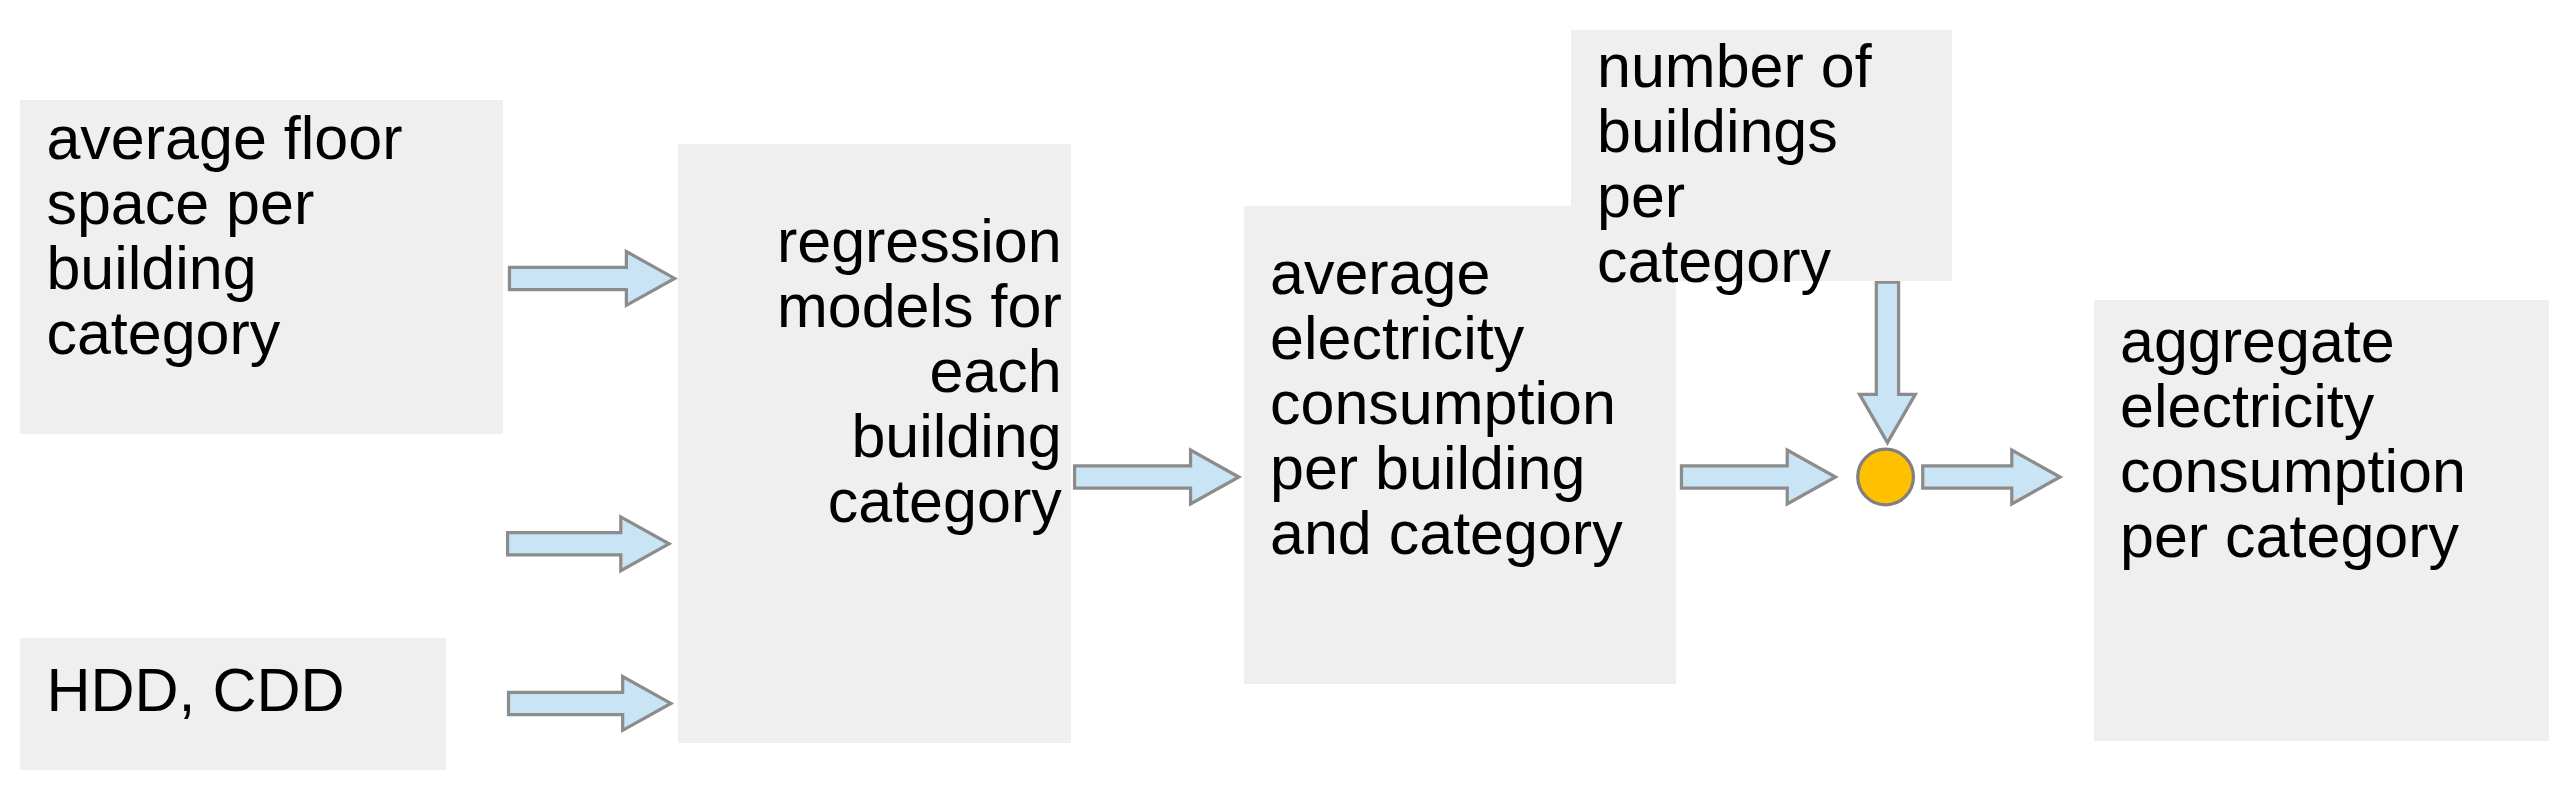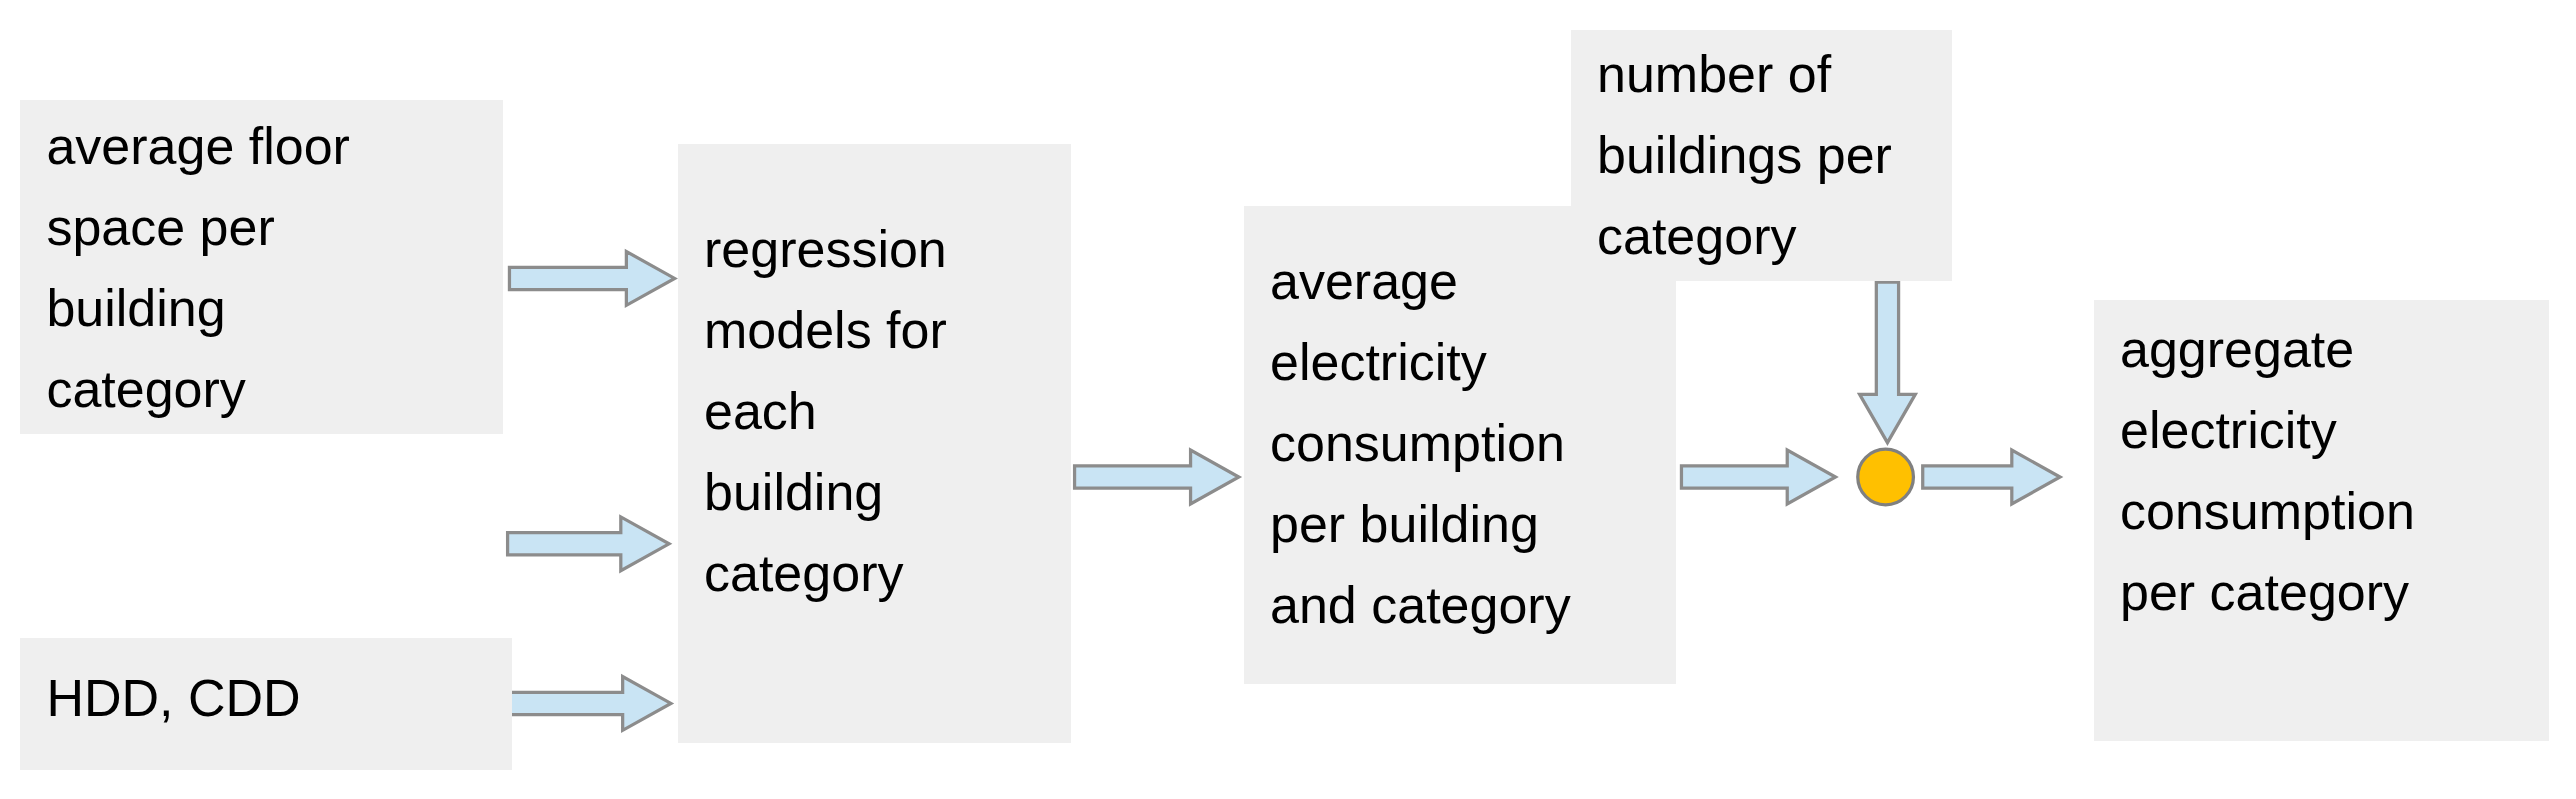--- a/index.html
+++ b/index.html
@@ -34,30 +34,30 @@
   .connectors circle{
     fill:var(--node-fill);
     stroke:var(--node-stroke);
     stroke-width:3.5;
   }
   .box{
     position:absolute;
     box-sizing:border-box;
     background:var(--box-fill);
     color:var(--text-color);
-    font-size:52px;
-    line-height:81px;
+    font-size:61px;
+    line-height:65px;
     white-space:pre-line;
     padding-left:26px;
     padding-right:9.3px;
   }
   .b-avg-floor   {left:20.4px;   top:100px; width:483px; height:334px; padding-top:6px;}
   .b-calendric   {left:20.4px;   top:466px; width:483px; height:144px; padding-top:32px;}
-  .b-hdd         {left:20.4px;   top:638px; width:492px; height:132px; padding-top:20.4px;}
-  .b-regression  {left:678px;  top:144px; width:393px; height:599px; padding-top:65px;}
+  .b-hdd         {left:20.4px;   top:638px; width:426px; height:132px; padding-top:20.4px;}
+  .b-regression  {left:678px;  top:144px; width:393px; height:599px; padding-top:65px;text-align:right;}
   .b-avg-elec    {left:1244px; top:206px; width:432px; height:478px; padding-top:35px;}
   .b-num-build   {left:1571px; top:30px;  width:381px; height:251px; padding-top:3.7px;}
   .b-aggregate   {left:2094px; top:300px; width:455px; height:441px; padding-top:9.3px;}
 </style>
 </head>
 <body>
 
 <div class="stage">
 
   <svg class="connectors" viewBox="0 0 2776 862" xmlns="http://www.w3.org/2000/svg">

